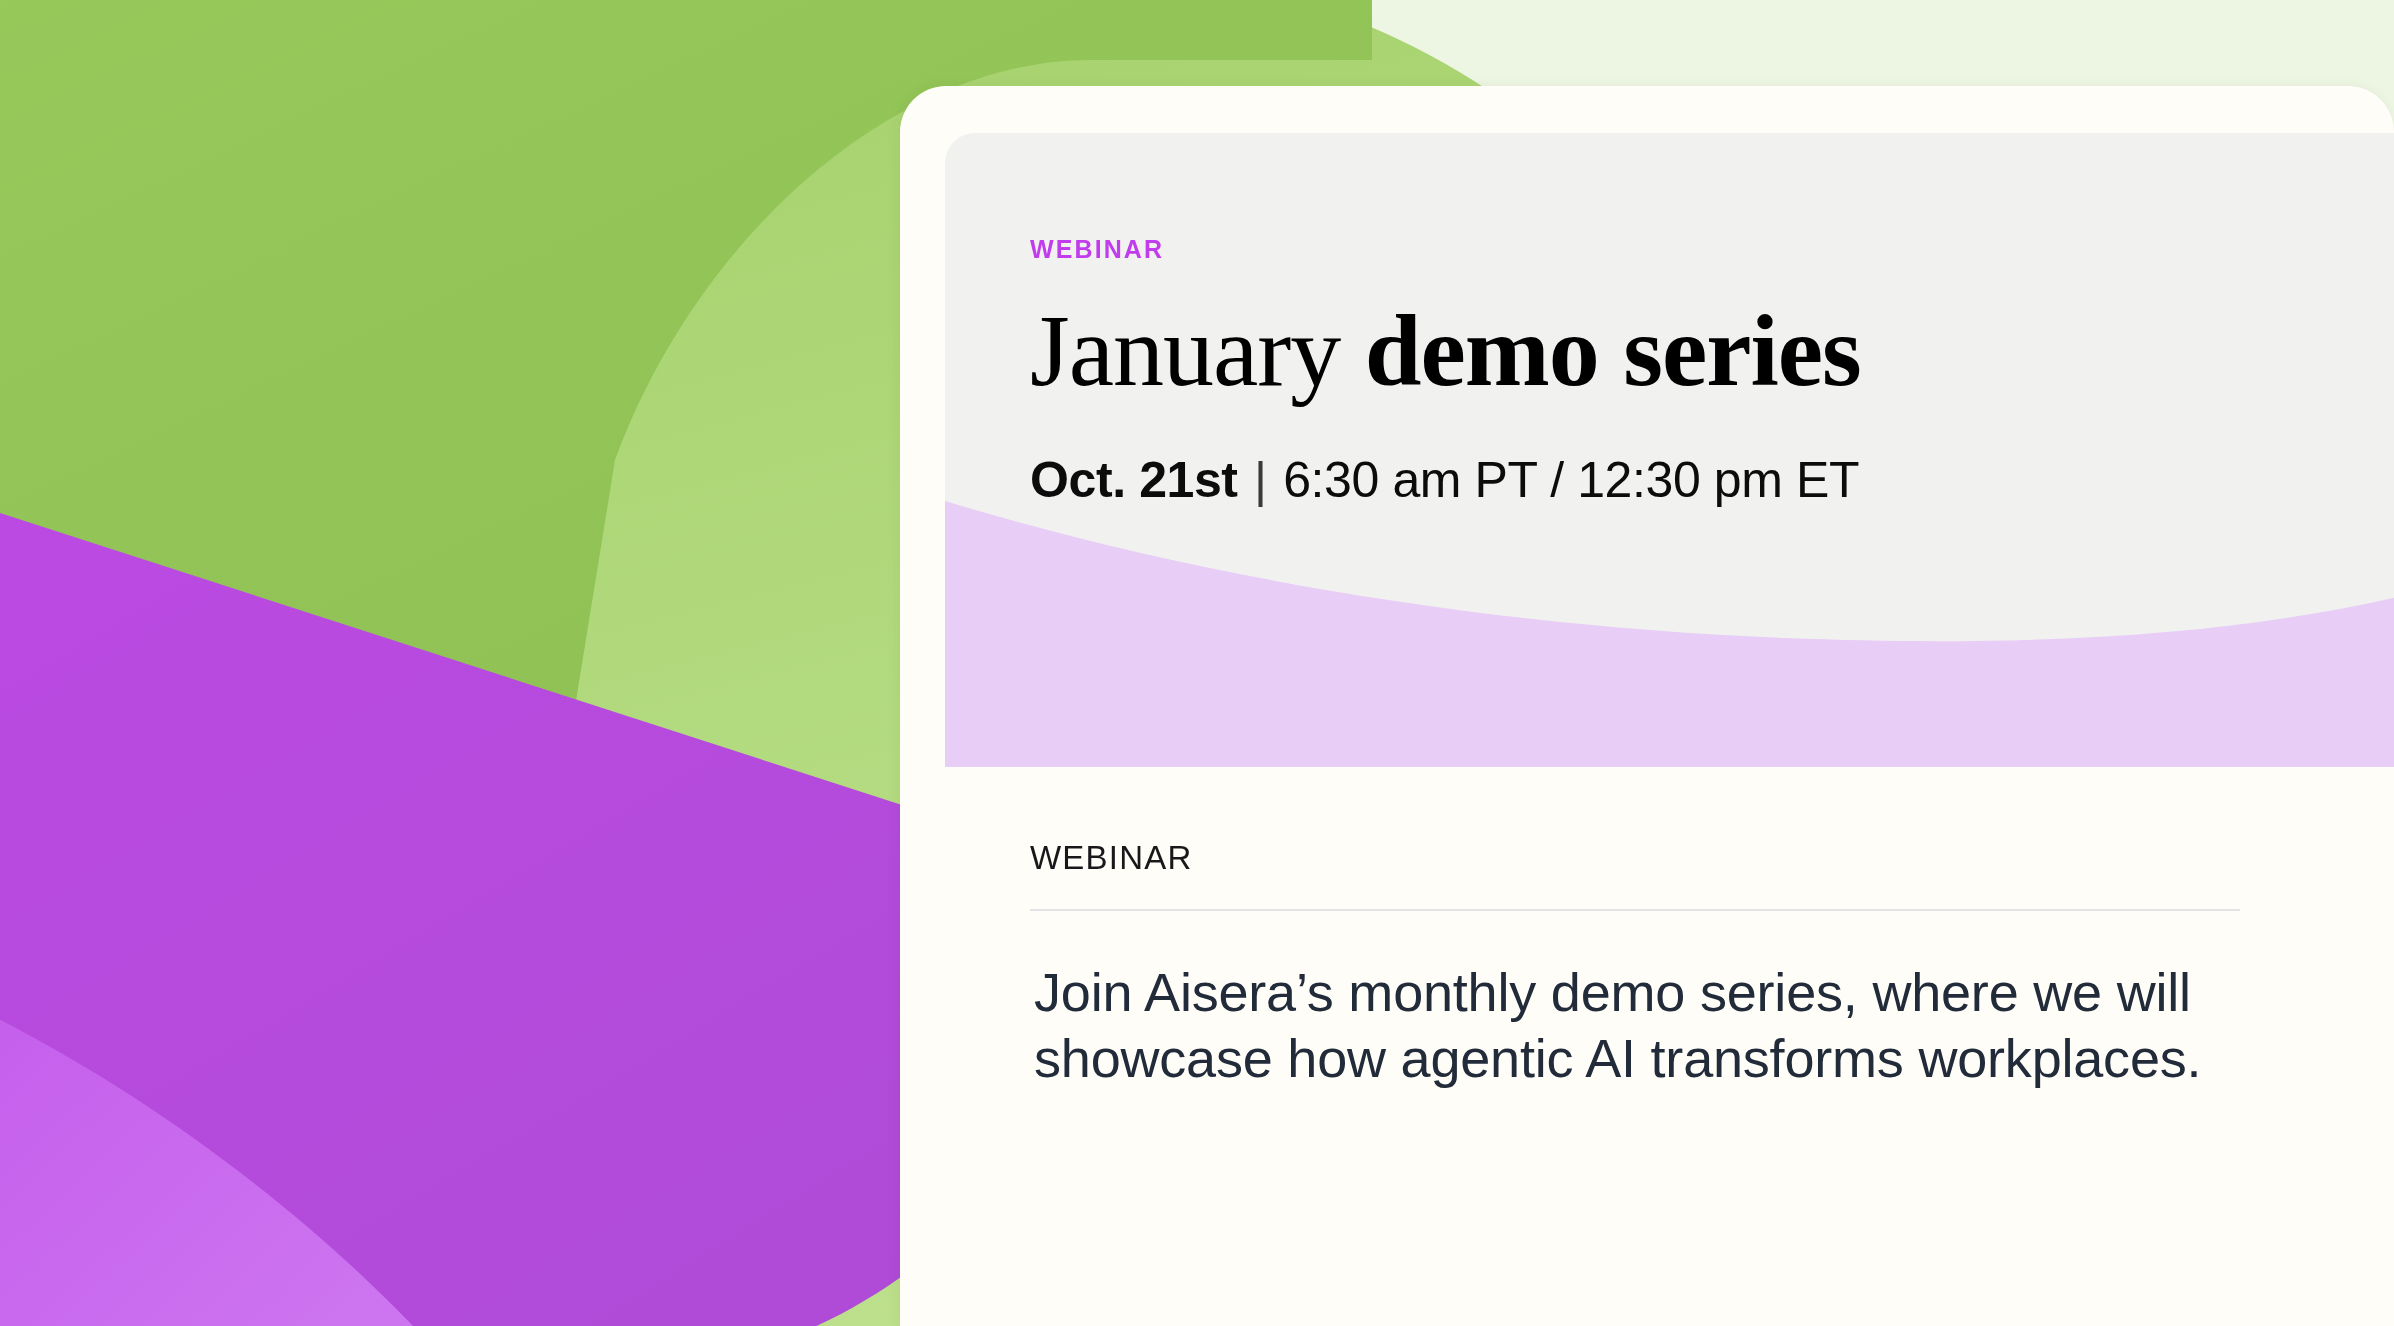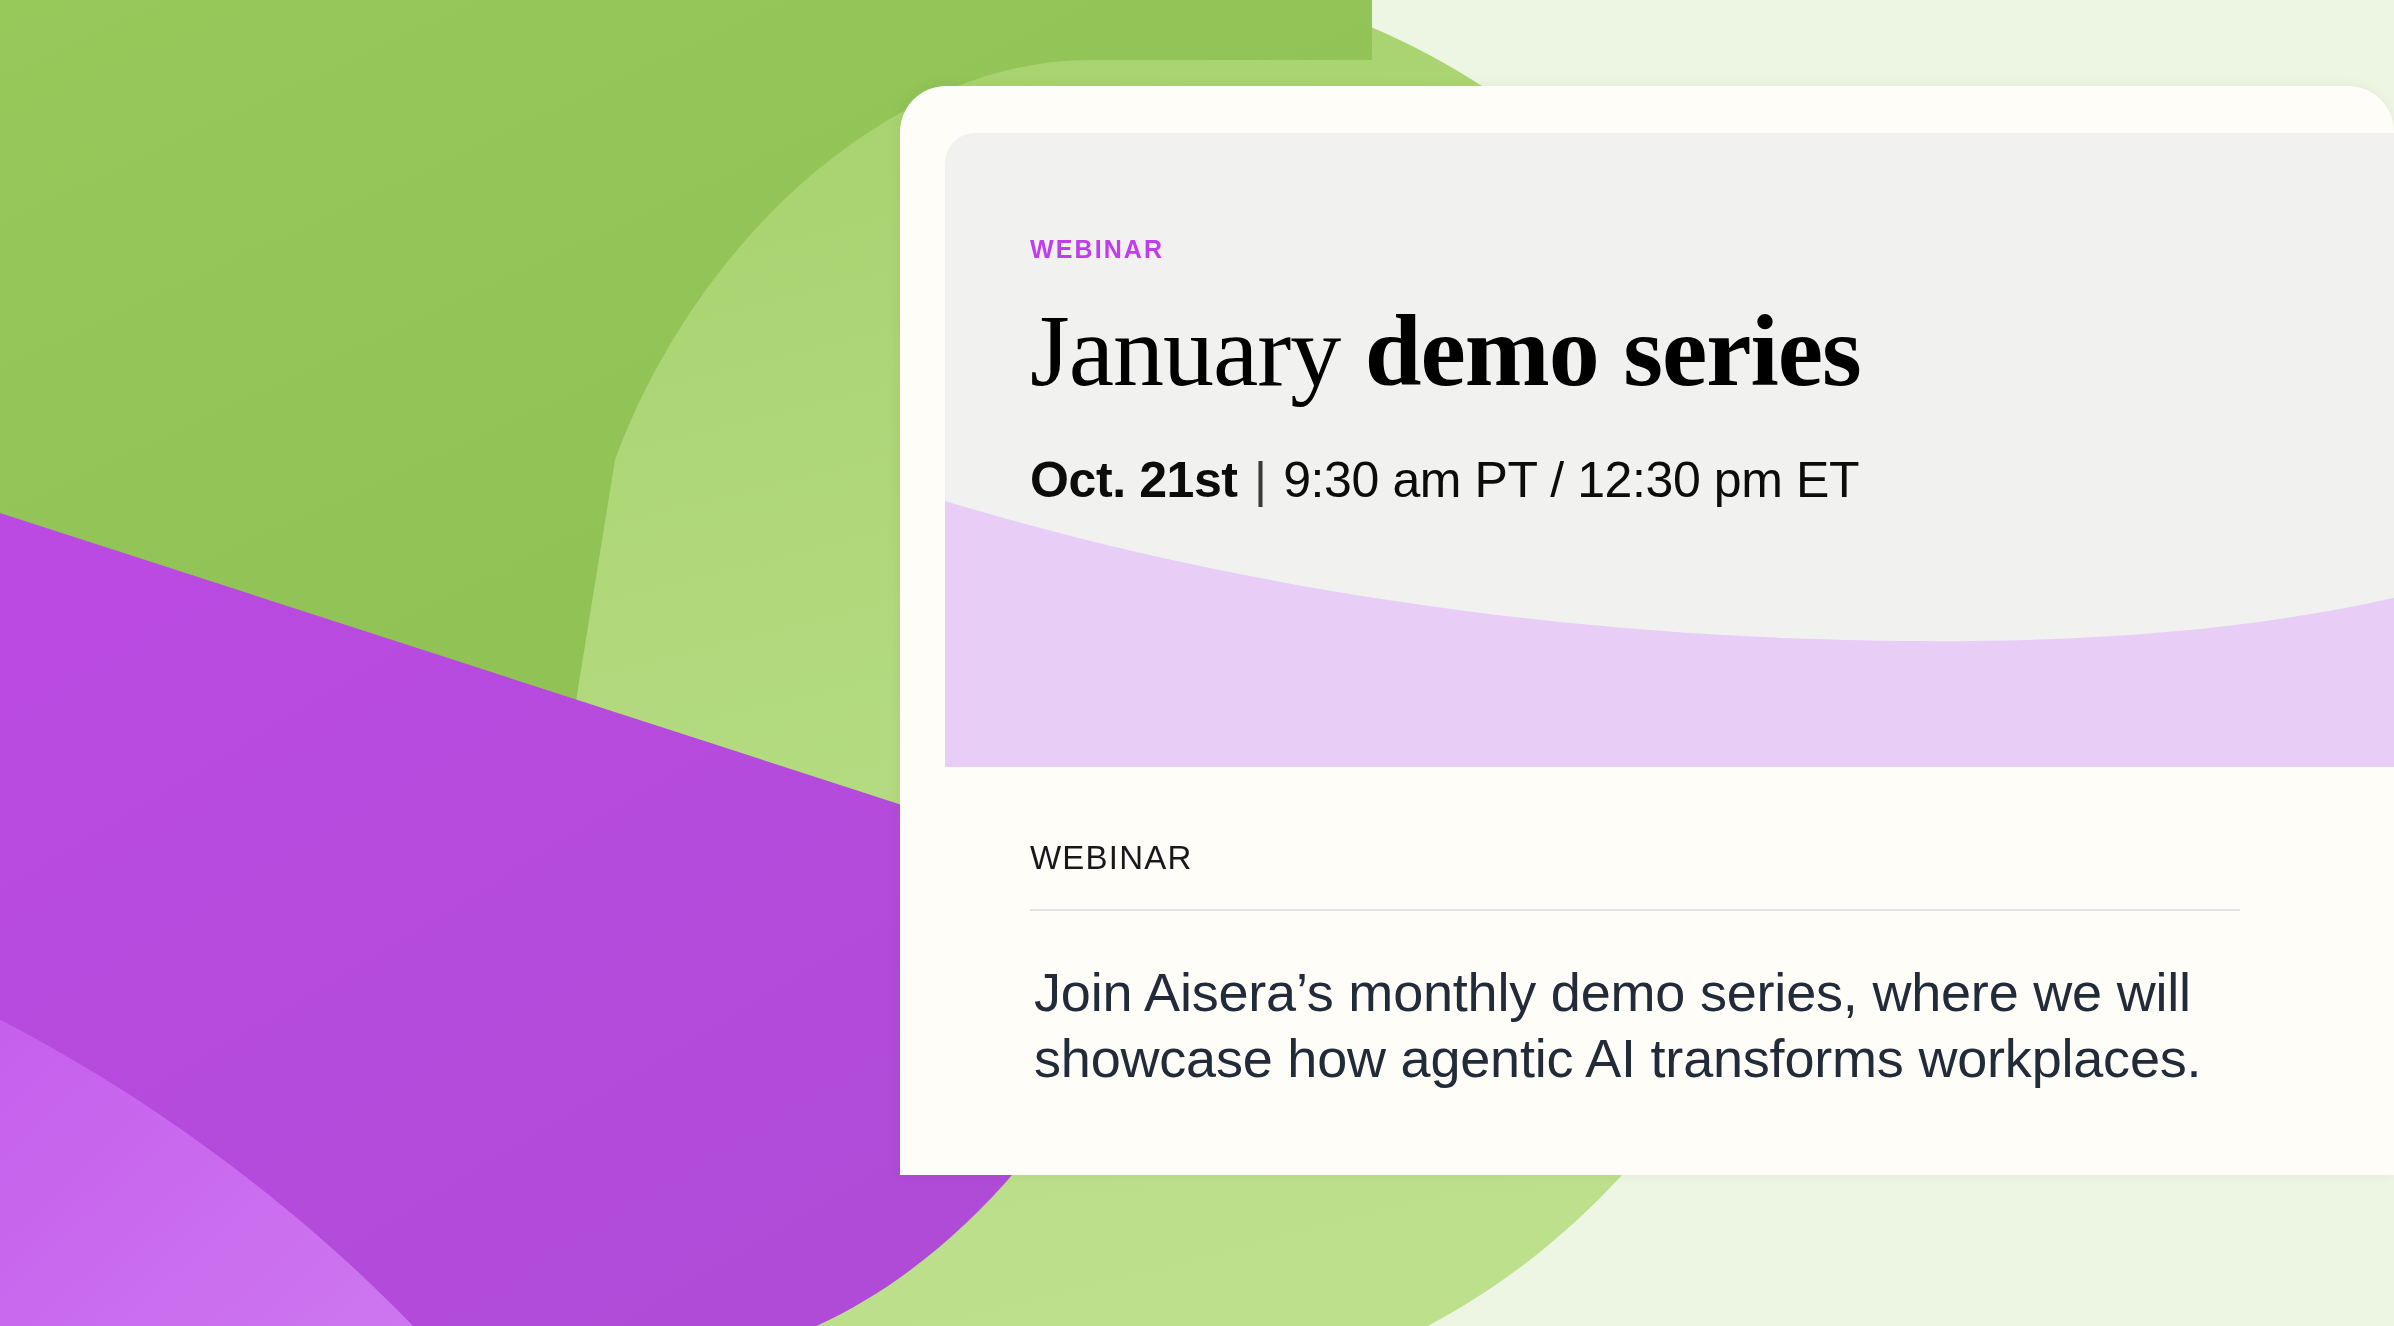--- a/index.html
+++ b/index.html
@@ -26,21 +26,21 @@
     width: 2394px;
     height: 1326px;
   }
 
   
   .card {
     position: absolute;
     left: 900px;
     top: 86px;
     width: 1494px;
-    height: 1089px;
+    height: 1240px;
     background: #fffdf7;
     border-top-left-radius: 46px;
     border-top-right-radius: 46px;
     overflow: hidden;
     box-shadow: -2px 0 14px rgba(60,60,40,0.055);
   }
 
   .hero {
     position: absolute;
     left: 45px;
@@ -194,21 +194,21 @@
                  C 230 438 520 492 840 505
                  C 1120 516 1330 498 1500 452
                  L 1500 634 L 0 634 Z" fill="#e8cdf7"></path>
       </svg>
 
       <div class="hero-content">
         <p class="eyebrow">WEBINAR</p>
 
         <h1 class="hero-title"><span class="light">January </span><span class="bold">demo series</span></h1>
 
-        <p class="hero-date"><span class="d-bold">Oct. 21st </span><span class="d-sep">|</span><span class="d-reg"> 9:30 am PT / 12:30 pm ET</span></p>
+        <p class="hero-date"><span class="d-bold">Oct. 21st </span><span class="d-sep">|</span><span class="d-reg"> 6:30 am PT / 12:30 pm ET</span></p>
       </div>
     </div>
 
     <div class="body-block">
       <p class="body-kicker">WEBINAR</p>
 
       <div class="divider"></div>
 
       <p class="body-copy">Join Aisera’s monthly demo series, where we will showcase how agentic AI transforms workplaces.</p>
     </div>

